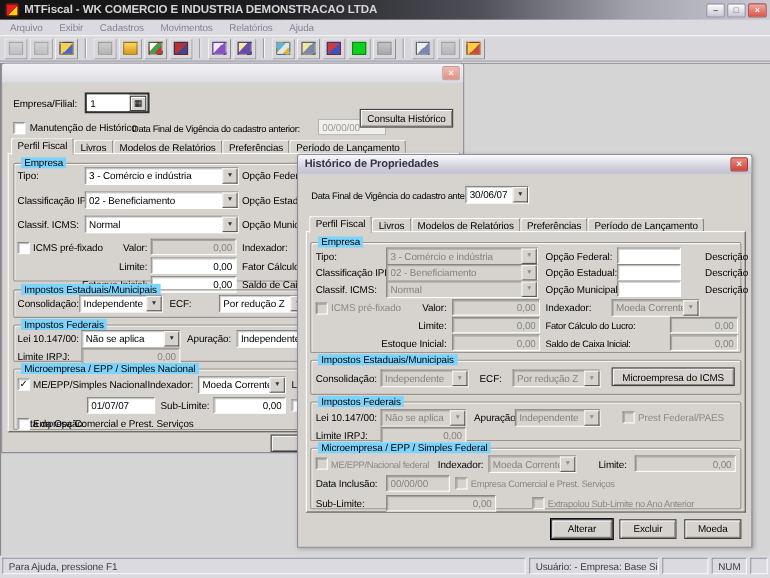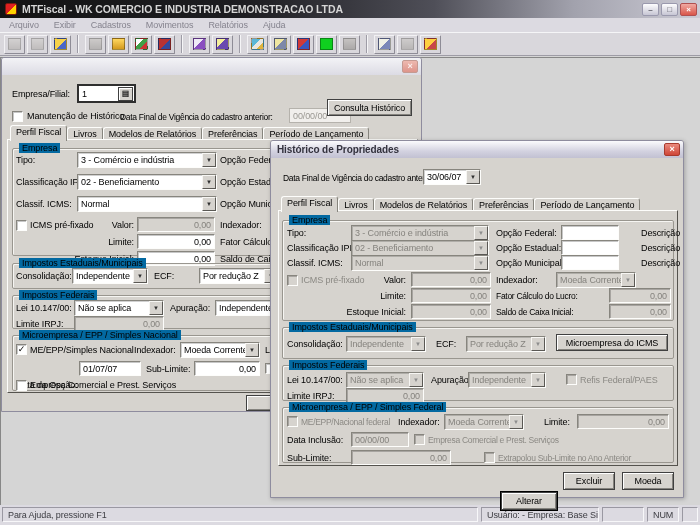--- a/index.html
+++ b/index.html
@@ -71,21 +71,21 @@
     display:flex; align-items:center; }
   .combo .ct { flex:1; padding:0 3px; white-space:nowrap; overflow:hidden; }
   .combo .ca { width:14px; align-self:stretch; background:#d6d3ce; border:1px solid;
     border-color:#f7f6f3 #5a5854 #5a5854 #f7f6f3; display:flex; align-items:center;
     justify-content:center; font-size:6px; color:#303030; }
   .combo.dis { background:#d6d3ce; }
   .combo.dis .ct { color:#85837e; }
   .combo.dis .ca { color:#8d8d8d; }
   .grp { position:absolute; border:1px solid #99968f; border-radius:2px;
     box-shadow:inset 1px 1px 0 #f6f5f2; }
-  .grp > .leg { position:absolute; top:-6px; left:6px; background:#0369a1; padding:0 3px; white-space:nowrap; }
+  .grp > .leg { position:absolute; top:-6px; left:6px; background:#7dd3fc; padding:0 3px; white-space:nowrap; }
   .cb { position:absolute; width:11px; height:11px; background:#fff; border:1px solid;
     border-color:#87857e #fdfdfb #fdfdfb #87857e; box-shadow:inset 1px 1px 0 rgba(0,0,0,.22);
     font-size:9px; line-height:9px; text-align:center; }
   .cb.dis { background:#d6d3ce; }
   .cb.checked::after { content:"✓"; color:#000; }
   .btn { position:absolute; background:#d6d3ce; border:1px solid #404040;
     box-shadow:inset 1px 1px 0 #fff, inset -1px -1px 0 #85837e;
     font:9px "Liberation Sans",sans-serif; letter-spacing:-0.1px; text-align:center; padding:0; color:#000; }
   .btn.default { outline:1px solid #000; }
   .tabs { position:absolute; display:flex; align-items:flex-end; height:16px; }
@@ -379,21 +379,21 @@
     <div class="combo dis" style="left:75px; top:231px; width:78px;">
       <span class="ct">Não se aplica</span>
         <span class="ca">▼</span>
     </div>
     <span class="lab" style="left:160px; top:234px;">Apuração:</span>
     <div class="combo dis" style="left:197px; top:231px; width:78px;">
       <span class="ct">Independente</span>
         <span class="ca">▼</span>
     </div>
     <span class="cb dis" style="left:295px; top:233px;"></span>
-    <span class="lab dis" style="left:309px; top:234px;">Refis Federal/PAES</span>
+    <span class="lab dis" style="left:309px; top:234px;">Prest Federal/PAES</span>
     <span class="lab" style="left:16px; top:250px;">Limite IRPJ:</span>
     <input class="inp dis num" style="left: 75px; top: 247px; width: 78px;" disabled="" value="0,00">
 
     <div class="grp" style="left:11px; top:266px; width:392px; height:56px;">
       <span class="leg">Microempresa / EPP / Simples Federal</span>
     </div>
     <span class="cb dis" style="left:16px; top:275px;"></span>
     <span class="lab dis sm" style="left:30px; top:276px;">ME/EPP/Nacional federal</span>
     <span class="lab" style="left:127px; top:276px;">Indexador:</span>
     <div class="combo dis" style="left:173px; top:273px; width:80px;">
@@ -404,21 +404,21 @@
     <input class="inp dis num" style="left: 306px; top: 273px; width: 92px;" disabled="" value="0,00">
     <span class="lab" style="left:16px; top:294px;">Data Inclusão:</span>
     <input class="inp dis" style="left: 80px; top: 291px; width: 58px;" disabled="" value="00/00/00">
     <span class="cb dis" style="left:143px; top:293px;"></span>
     <span class="lab dis sm" style="left:157px; top:294px;">Empresa Comercial e Prest. Serviços</span>
     <span class="lab" style="left:16px; top:312px;">Sub-Limite:</span>
     <input class="inp dis num" style="left: 80px; top: 309px; width: 100px;" disabled="" value="0,00">
     <span class="cb dis" style="left:213px; top:311px;"></span>
     <span class="lab dis sm" style="left:227px; top:312px;">Extrapolou Sub-Limite no Ano Anterior</span>
 
-    <button class="btn default" style="left:230px; top:331px; width:56px; height:18px;margin-top:20px;">Alterar</button>
+    <button class="btn default" style="left:230px; top:331px; width:56px; height:18px;">Alterar</button>
     <button class="btn" style="left:292px; top:331px; width:52px; height:18px;">Excluir</button>
     <button class="btn" style="left:351px; top:331px; width:52px; height:18px;">Moeda</button>
   </div>
 </div>
 
 <div class="statusbar">
   <span class="spanel sp-help">Para Ajuda, pressione F1</span>
   <span class="spanel sp-user">Usuário:  - Empresa: Base Site WK</span>
   <span class="spanel sp-a"></span>
   <span class="spanel sp-num">NUM</span>

